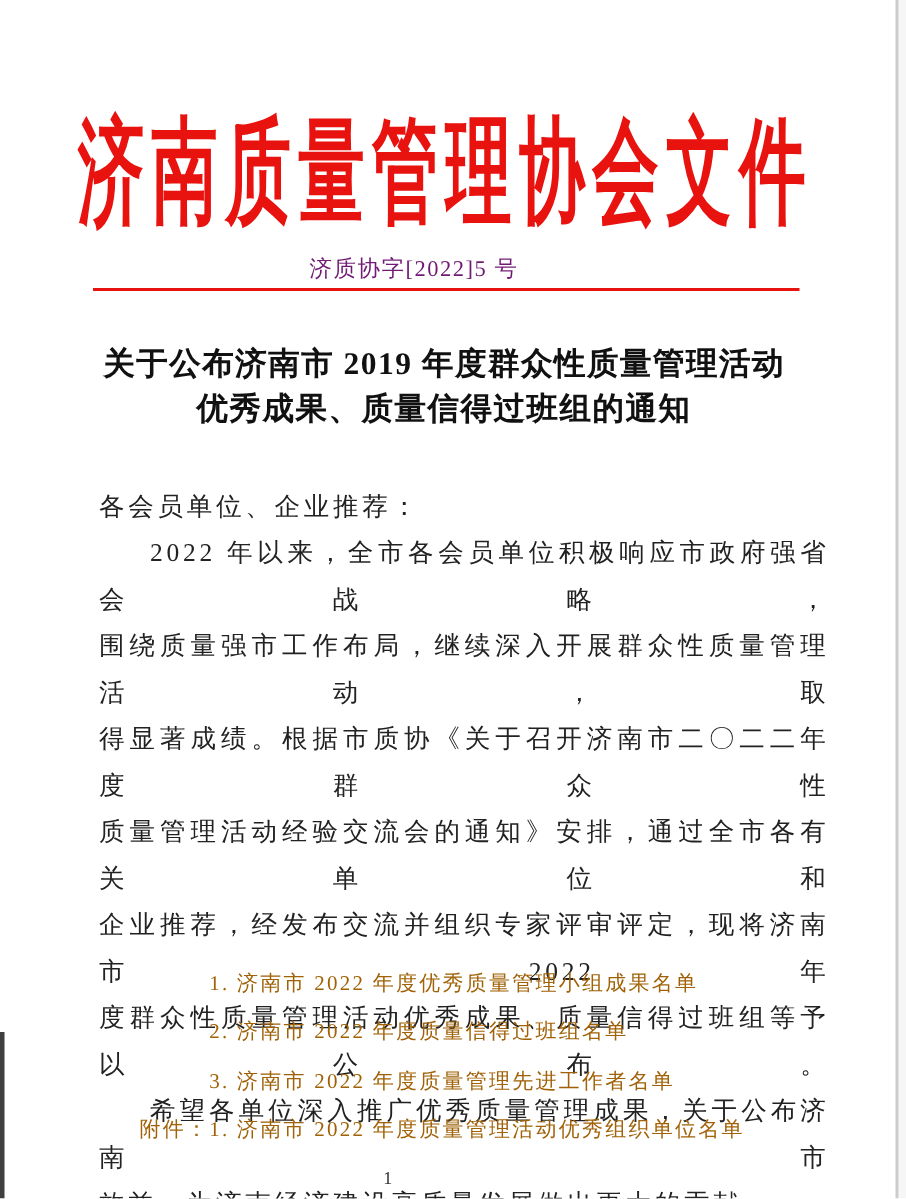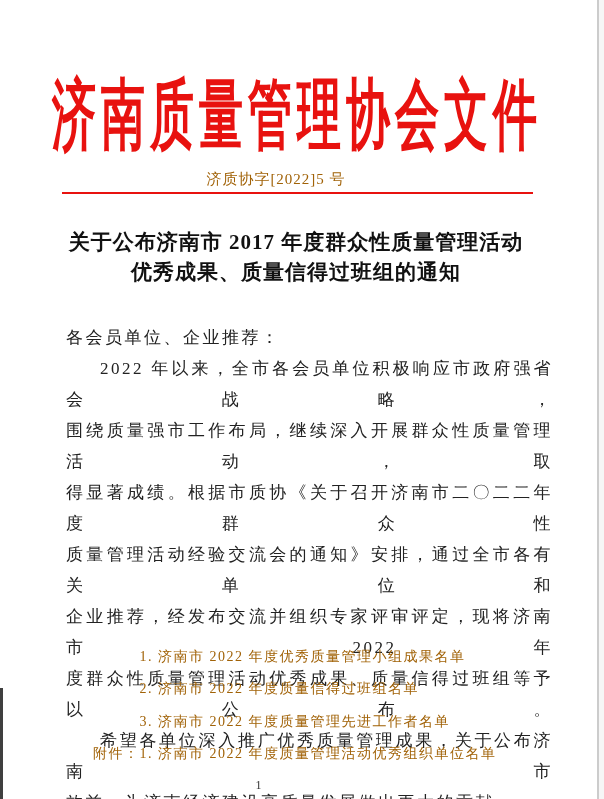--- a/index.html
+++ b/index.html
@@ -20,21 +20,21 @@
   
   .letterhead {
     position:absolute; top:73px; left:0; right:10px; height:86px;
     line-height:86px; text-align:center;
     font-size:44px; font-weight:bold; color:var(--red);
     letter-spacing:5px; white-space:nowrap;
     transform:scaleY(1.75); transform-origin:center center;
   }
   .doc-number {
     position:absolute; top:170px; left:0; width:552px;
-    text-align:center; font-size:15px; letter-spacing:1px; color:#a16207;
+    text-align:center; font-size:15px; letter-spacing:1px; color:#701a75;
   }
   .red-line { position:absolute; top:192px; left:62px; width:471px; height:2px; background:var(--red); }
 
   .doc-title {
     position:absolute; top:227px; left:48px; right:60px;
     text-align:center; font-size:21px; font-weight:bold;
     line-height:30px; letter-spacing:1px; color:#111;
   }
 
   .body-block {
@@ -66,21 +66,21 @@
 <div class="edge-right-line"></div>
 <div class="edge-left-dark"></div>
 
 <div class="letterhead">济南质量管理协会文件</div>
 
 <div class="doc-number">济质协字[2022]5 号</div>
 
 <div class="red-line"></div>
 
 <div class="doc-title">
-  <div>关于公布济南市 2017 年度群众性质量管理活动</div>
+  <div>关于公布济南市 2019 年度群众性质量管理活动</div>
   <div>优秀成果、质量信得过班组的通知</div>
 </div>
 
 <div class="body-block">
   <div class="line natural">各会员单位、企业推荐：</div>
   <div class="line stretch indent">2022 年以来，全市各会员单位积极响应市政府强省会战略，</div>
   <div class="line stretch">围绕质量强市工作布局，继续深入开展群众性质量管理活动，取</div>
   <div class="line stretch">得显著成绩。根据市质协《关于召开济南市二〇二二年度群众性</div>
   <div class="line stretch">质量管理活动经验交流会的通知》安排，通过全市各有关单位和</div>
   <div class="line stretch">企业推荐，经发布交流并组织专家评审评定，现将济南市 2022 年</div>

